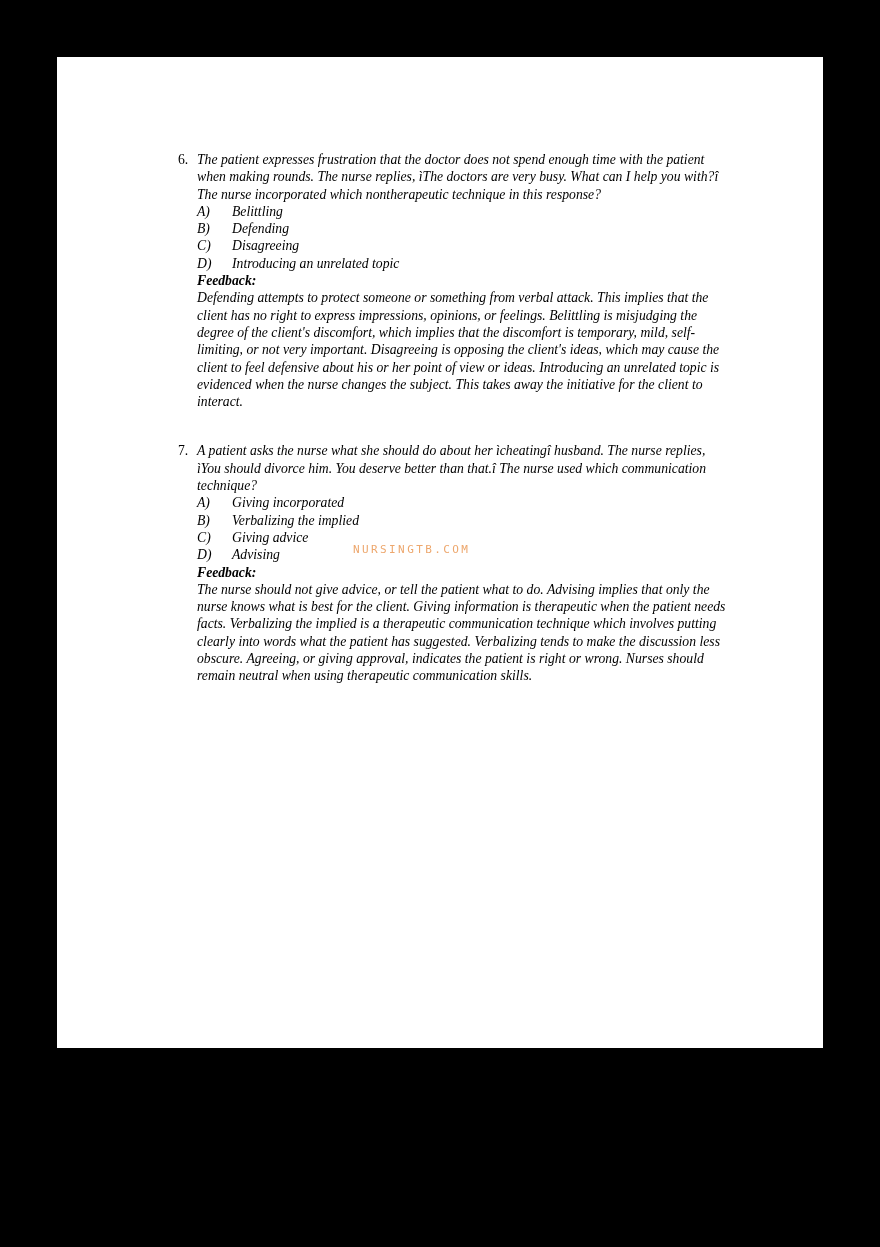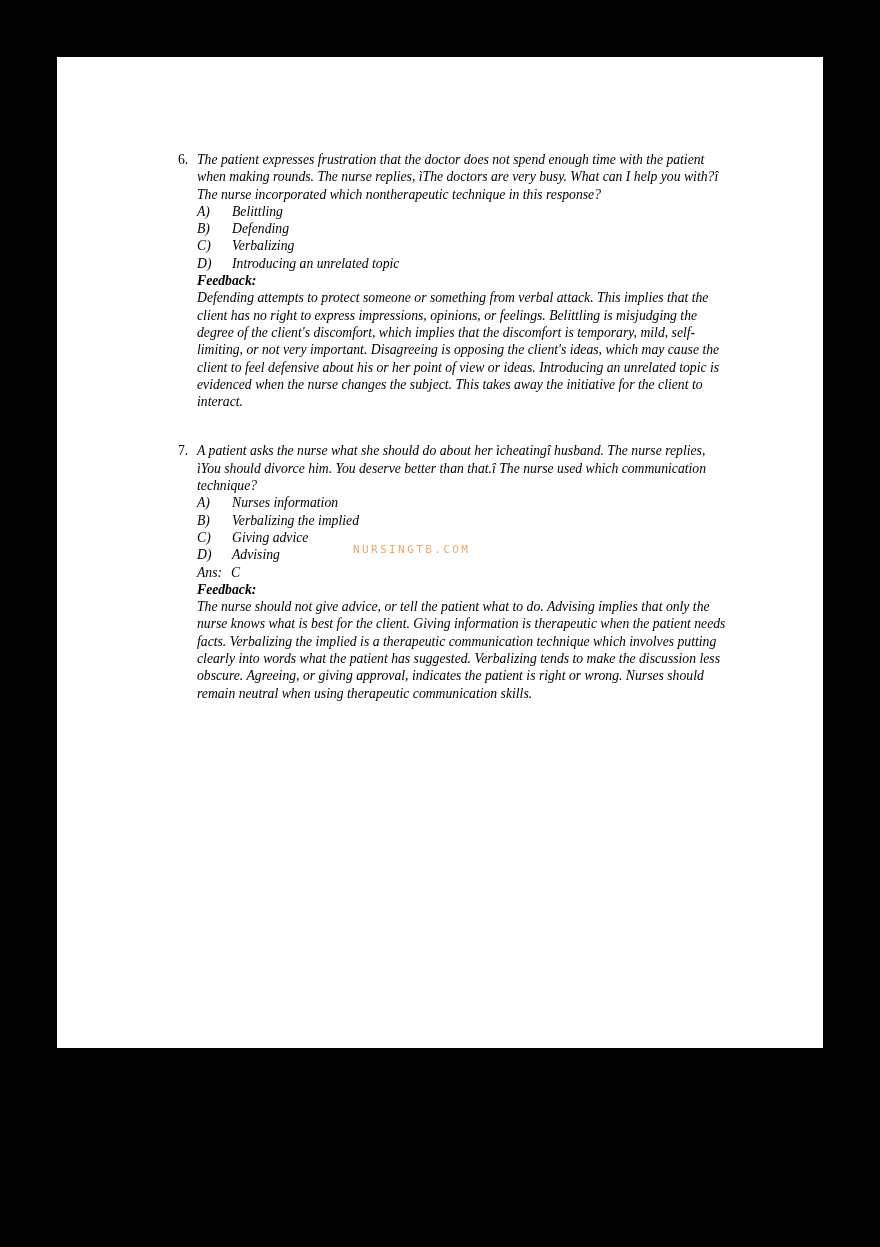--- a/index.html
+++ b/index.html
@@ -66,59 +66,56 @@
             <div class="option">
               <span class="opt-letter">A)</span>
               <span class="opt-text">Belittling</span>
             </div>
             <div class="option">
               <span class="opt-letter">B)</span>
               <span class="opt-text">Defending</span>
             </div>
             <div class="option">
               <span class="opt-letter">C)</span>
-              <span class="opt-text">Verbalizing</span>
+              <span class="opt-text">Disagreeing</span>
             </div>
             <div class="option">
               <span class="opt-letter">D)</span>
               <span class="opt-text">Introducing an unrelated topic</span>
             </div>
           </div>
           <div class="feedback-label">Feedback:</div>
           <div class="feedback-text">Defending attempts to protect someone or something from verbal attack. This implies that the client has no right to express impressions, opinions, or feelings. Belittling is misjudging the degree of the client's discomfort, which implies that the discomfort is temporary, mild, self-limiting, or not very important. Disagreeing is opposing the client's ideas, which may cause the client to feel defensive about his or her point of view or ideas. Introducing an unrelated topic is evidenced when the nurse changes the subject. This takes away the initiative for the client to interact.</div>
         </div>
       </div>
     </div>
 
     <div class="question">
       <div class="q-row">
         <span class="q-num">7.</span>
         <div class="q-body">
           <div class="q-text">A patient asks the nurse what she should do about her ìcheatingî husband. The nurse replies, ìYou should divorce him. You deserve better than that.î The nurse used which communication technique?</div>
           <div class="options">
             <div class="option">
               <span class="opt-letter">A)</span>
-              <span class="opt-text">Nurses information</span>
+              <span class="opt-text">Giving incorporated</span>
             </div>
             <div class="option">
               <span class="opt-letter">B)</span>
               <span class="opt-text">Verbalizing the implied</span>
             </div>
             <div class="option">
               <span class="opt-letter">C)</span>
               <span class="opt-text">Giving advice</span>
             </div>
             <div class="option">
               <span class="opt-letter">D)</span>
               <span class="opt-text">Advising</span>
             </div>
           </div>
-          <div class="ans-row">
-            <span class="ans-label">Ans:</span><span class="ans-value">C</span>
-          </div>
           <div class="feedback-label">Feedback:</div>
           <div class="feedback-text">The nurse should not give advice, or tell the patient what to do. Advising implies that only the nurse knows what is best for the client. Giving information is therapeutic when the patient needs facts. Verbalizing the implied is a therapeutic communication technique which involves putting clearly into words what the patient has suggested. Verbalizing tends to make the discussion less obscure. Agreeing, or giving approval, indicates the patient is right or wrong. Nurses should remain neutral when using therapeutic communication skills.</div>
         </div>
       </div>
     </div>
 
   </div>
 </div>
 
 </body></html>

